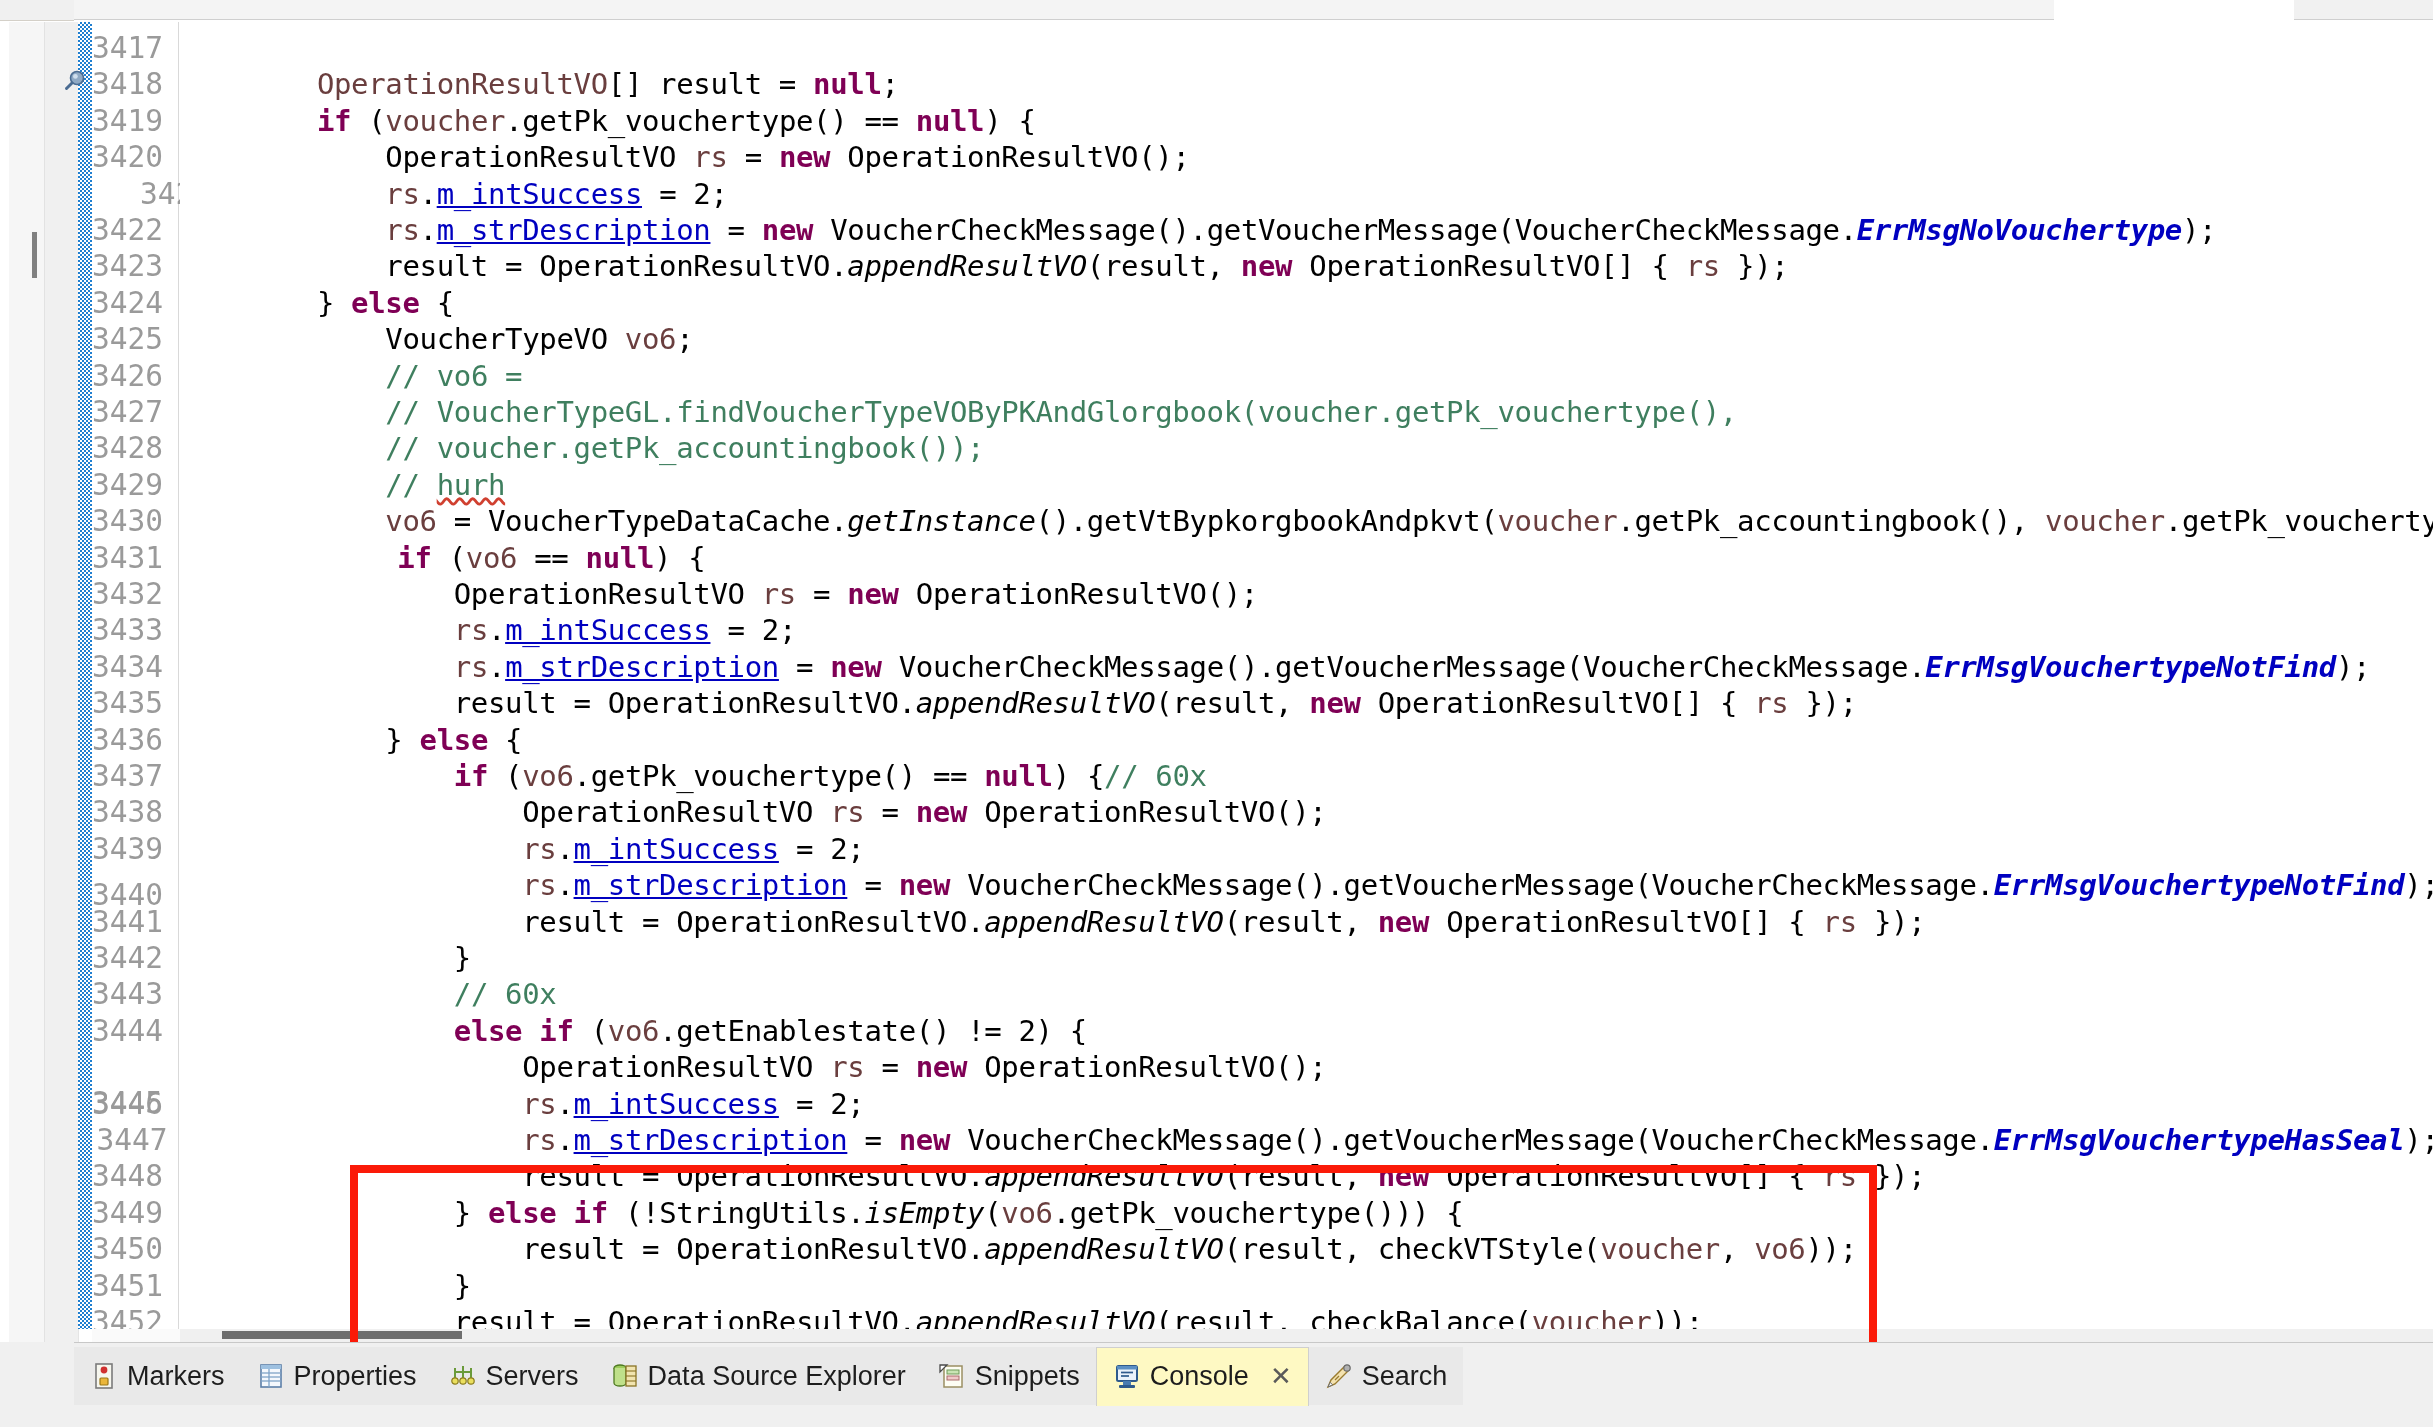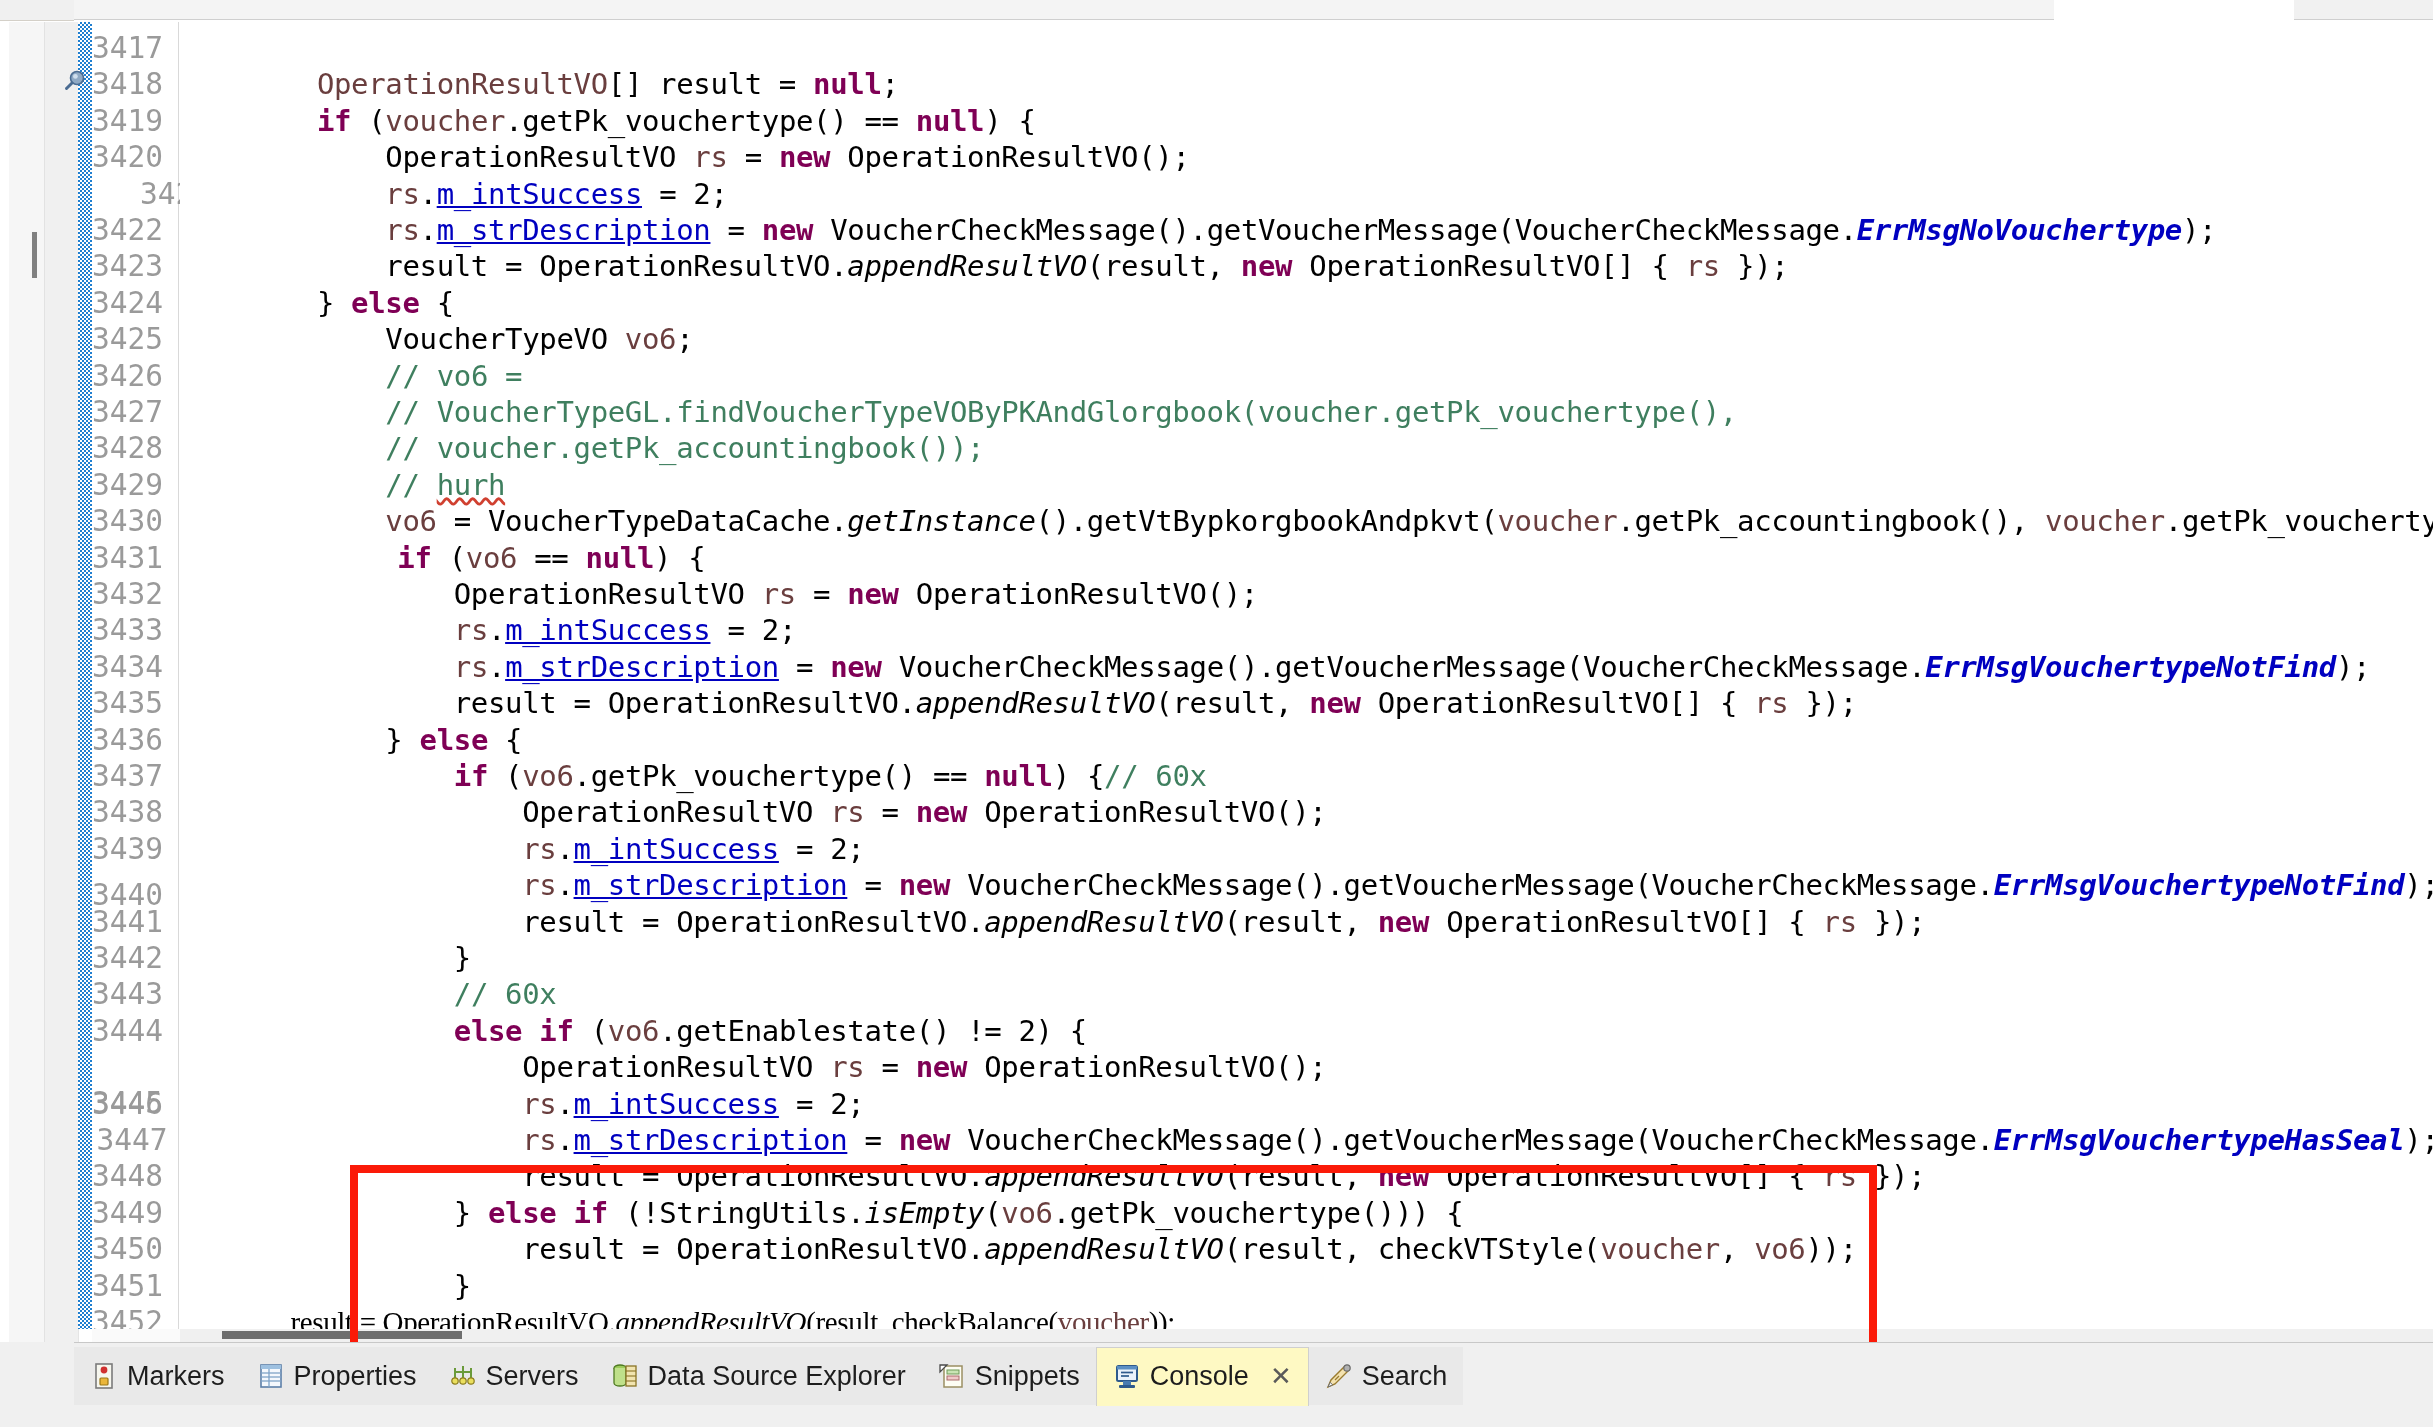--- a/index.html
+++ b/index.html
@@ -170,21 +170,21 @@
         <div class="codeline" style="top: 918px;">                }</div>
         <div class="codeline" style="top: 954.4px;">                <span class="cm">// 60x</span></div>
         <div class="codeline" style="top: 990.8px;">                <span class="k">else</span> <span class="k">if</span> (<span class="lv">vo6</span>.getEnablestate() != 2) {</div>
         <div class="codeline" style="top: 1027.2px;">                    OperationResultVO <span class="lv">rs</span> = <span class="k">new</span> OperationResultVO();</div>
         <div class="codeline" style="top: 1063.6px;">                    <span class="lv">rs</span>.<span class="f">m_intSuccess</span> = 2;</div>
         <div class="codeline" style="top: 1100px;">                    <span class="lv">rs</span>.<span class="f">m_strDescription</span> = <span class="k">new</span> VoucherCheckMessage().getVoucherMessage(VoucherCheckMessage.<span class="sf">ErrMsgVouchertypeHasSeal</span>);</div>
         <div class="codeline" style="top: 1136.4px;">                    result = OperationResultVO.<span class="sm">appendResultVO</span>(result, <span class="k">new</span> OperationResultVO[] { <span class="lv">rs</span> });</div>
         <div class="codeline" style="top: 1172.8px;">                } <span class="k">else</span> <span class="k">if</span> (!StringUtils.<span class="sm">isEmpty</span>(<span class="lv">vo6</span>.getPk_vouchertype())) {</div>
         <div class="codeline" style="top: 1209.2px;">                    result = OperationResultVO.<span class="sm">appendResultVO</span>(result, checkVTStyle(<span class="lv">voucher</span>, <span class="lv">vo6</span>));</div>
         <div class="codeline" style="top: 1245.6px;">                }</div>
-        <div class="codeline" style="top: 1282px; font-family: Liberation Serif, serif;">                result = OperationResultVO.<span class="sm">appendResultVO</span>(result, checkBalance(<span class="lv">voucher</span>));</div>
+        <div class="codeline" style="top: 1282px;">                result = OperationResultVO.<span class="sm">appendResultVO</span>(result, checkBalance(<span class="lv">voucher</span>));</div>
       </div>
 
     <div class="corner"></div>
     <div class="hscroll">
       <div class="thumb"></div>
     </div>
 
     <div class="redbox"></div>
   </div>
 

